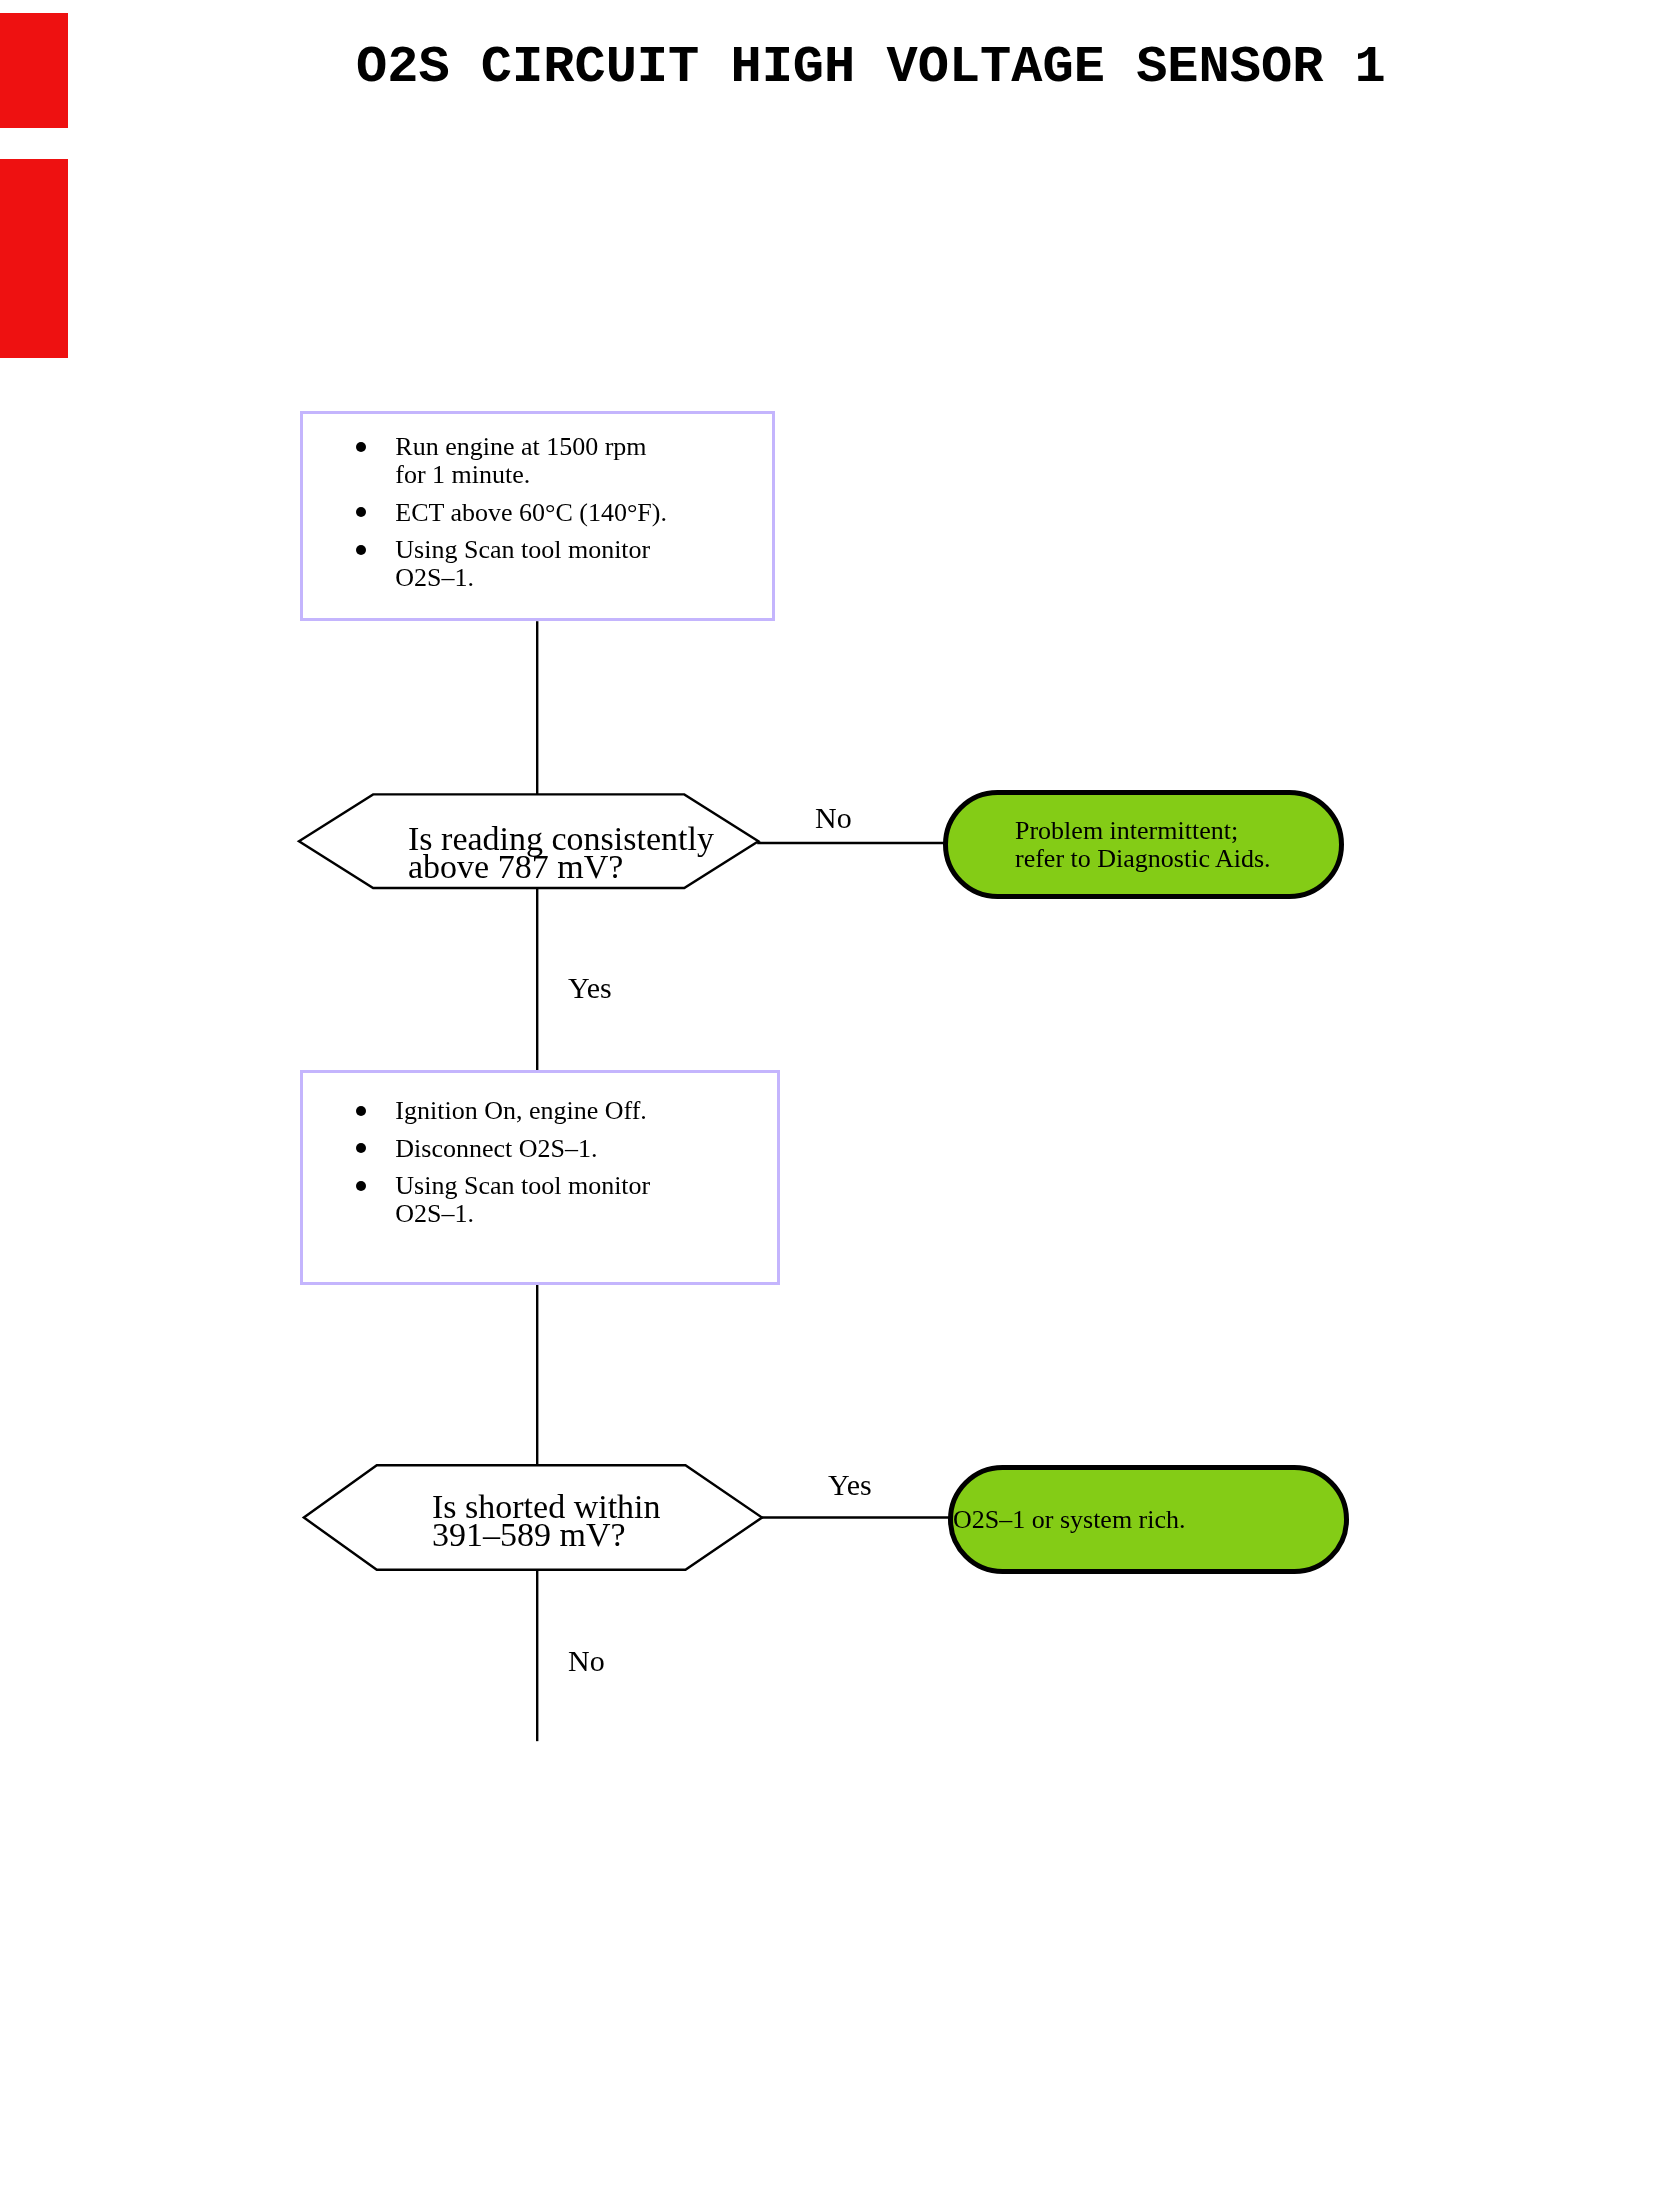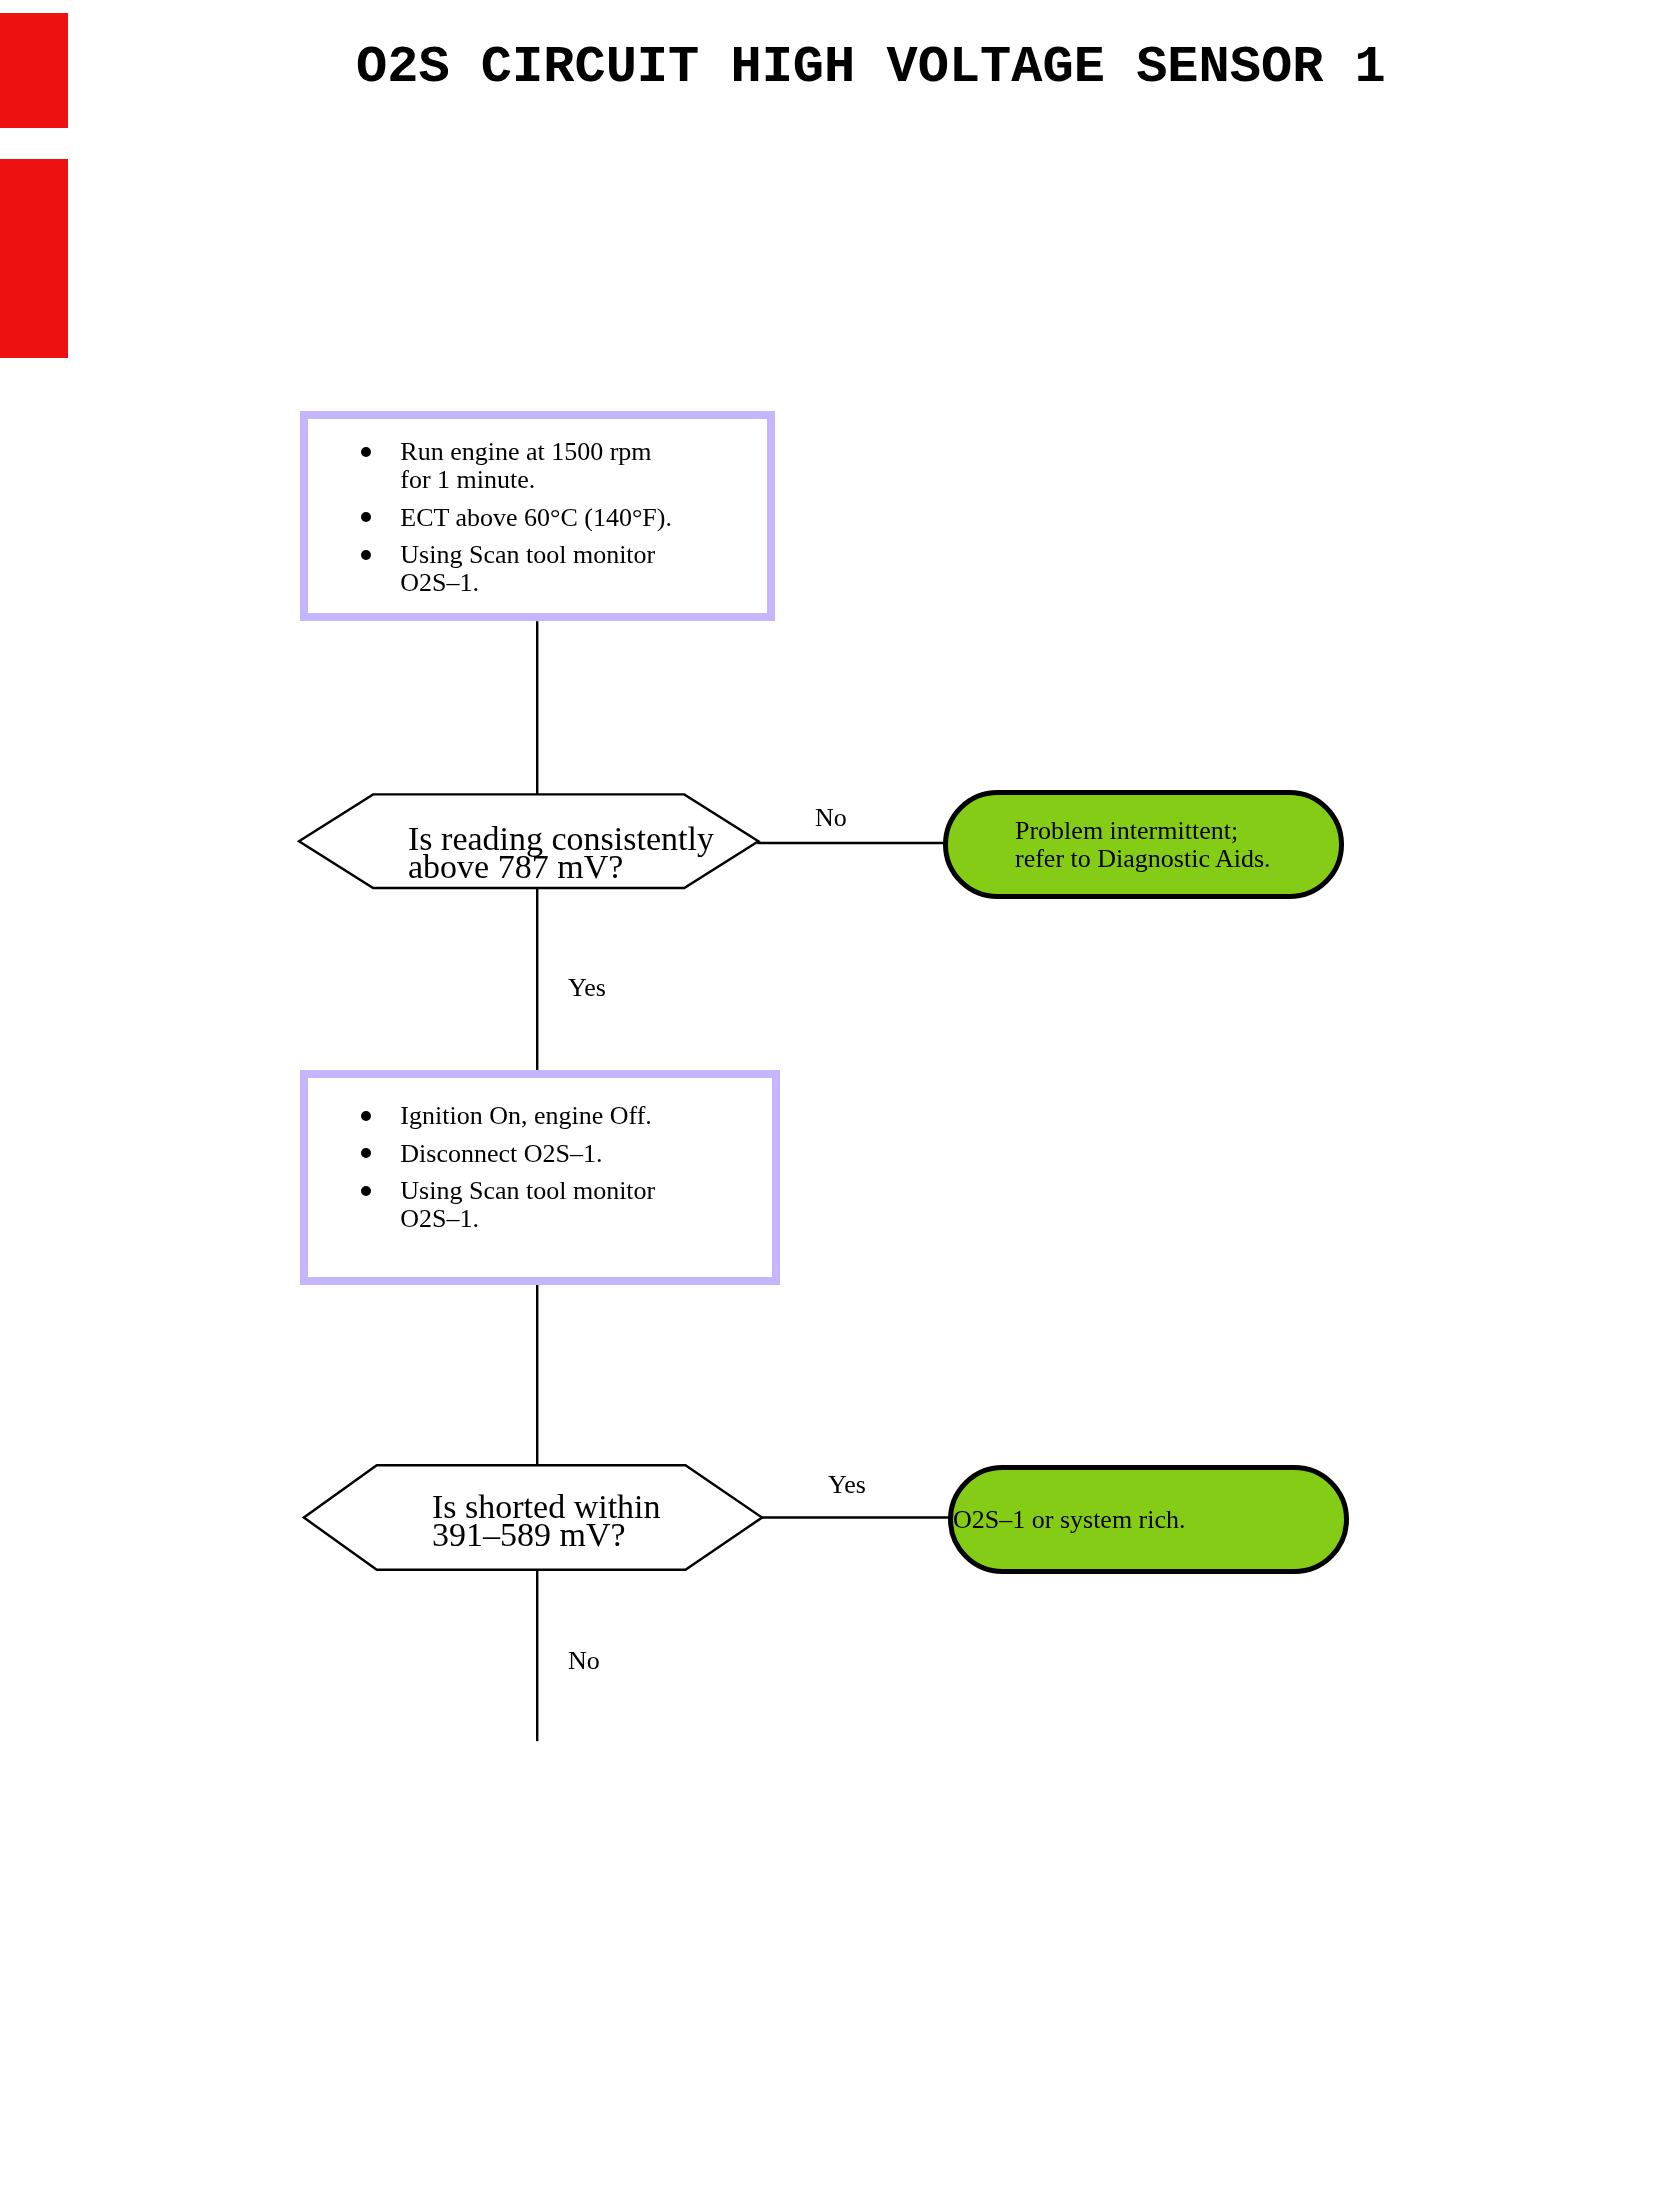--- a/index.html
+++ b/index.html
@@ -31,21 +31,21 @@
     white-space: nowrap;
   }
 
   
   .flow-svg { position: absolute; left: 0; top: 0; }
 
   
   .process {
     position: absolute;
     box-sizing: border-box;
-    border: 8px solid #c4b5fd;
+    border: 3px solid #c4b5fd;
     background: #fff;
   }
   .process.step1 { left: 300px; top: 411px;  width: 475px; height: 210px; padding: 19px 6px 0 53px; }
   .process.step2 { left: 300px; top: 1070px; width: 480px; height: 215px; padding: 24px 6px 0 53px; }
 
   .item { display: flex; margin-bottom: 9.7px; }
   .dot  { flex: none; width: 10.3px; height: 10.3px; border-radius: 50%; background: #000; margin-top: 8.5px; }
   .itext { margin-left: 29px; font-size: 26px; line-height: 28px; white-space: nowrap; }
 
   
@@ -63,21 +63,21 @@
     display: flex;
     flex-direction: column;
     justify-content: center;
   }
   .terminal .tline { font-size: 26px; line-height: 28px; white-space: nowrap; }
   .terminal.t1 { left: 943px; top: 790px; width: 401px; height: 109px; padding-left: 67px; }
   .terminal.t2 { left: 948px; top: 1465px; width: 401px; height: 109px; align-items: flex-start; }
   .terminal.t3 { left: 302px;  top: 1740px; width: 466px; height: 126px; border-width: 6px; border-radius: 63px; padding-left: 65px; }
 
   
-  .edge-label { position: absolute; font-size: 26px; line-height: 30px; white-space: nowrap; }
+  .edge-label { position: absolute; font-size: 30px; line-height: 30px; white-space: nowrap; }
   .edge-label.no1  { left: 815px; top: 803px; }
   .edge-label.yes1 { left: 568px;  top: 973px; }
   .edge-label.yes2 { left: 828px; top: 1470px; }
   .edge-label.no2  { left: 568px;  top: 1646px; }
 </style>
 </head>
 <body>
 
 <div class="page">
 

